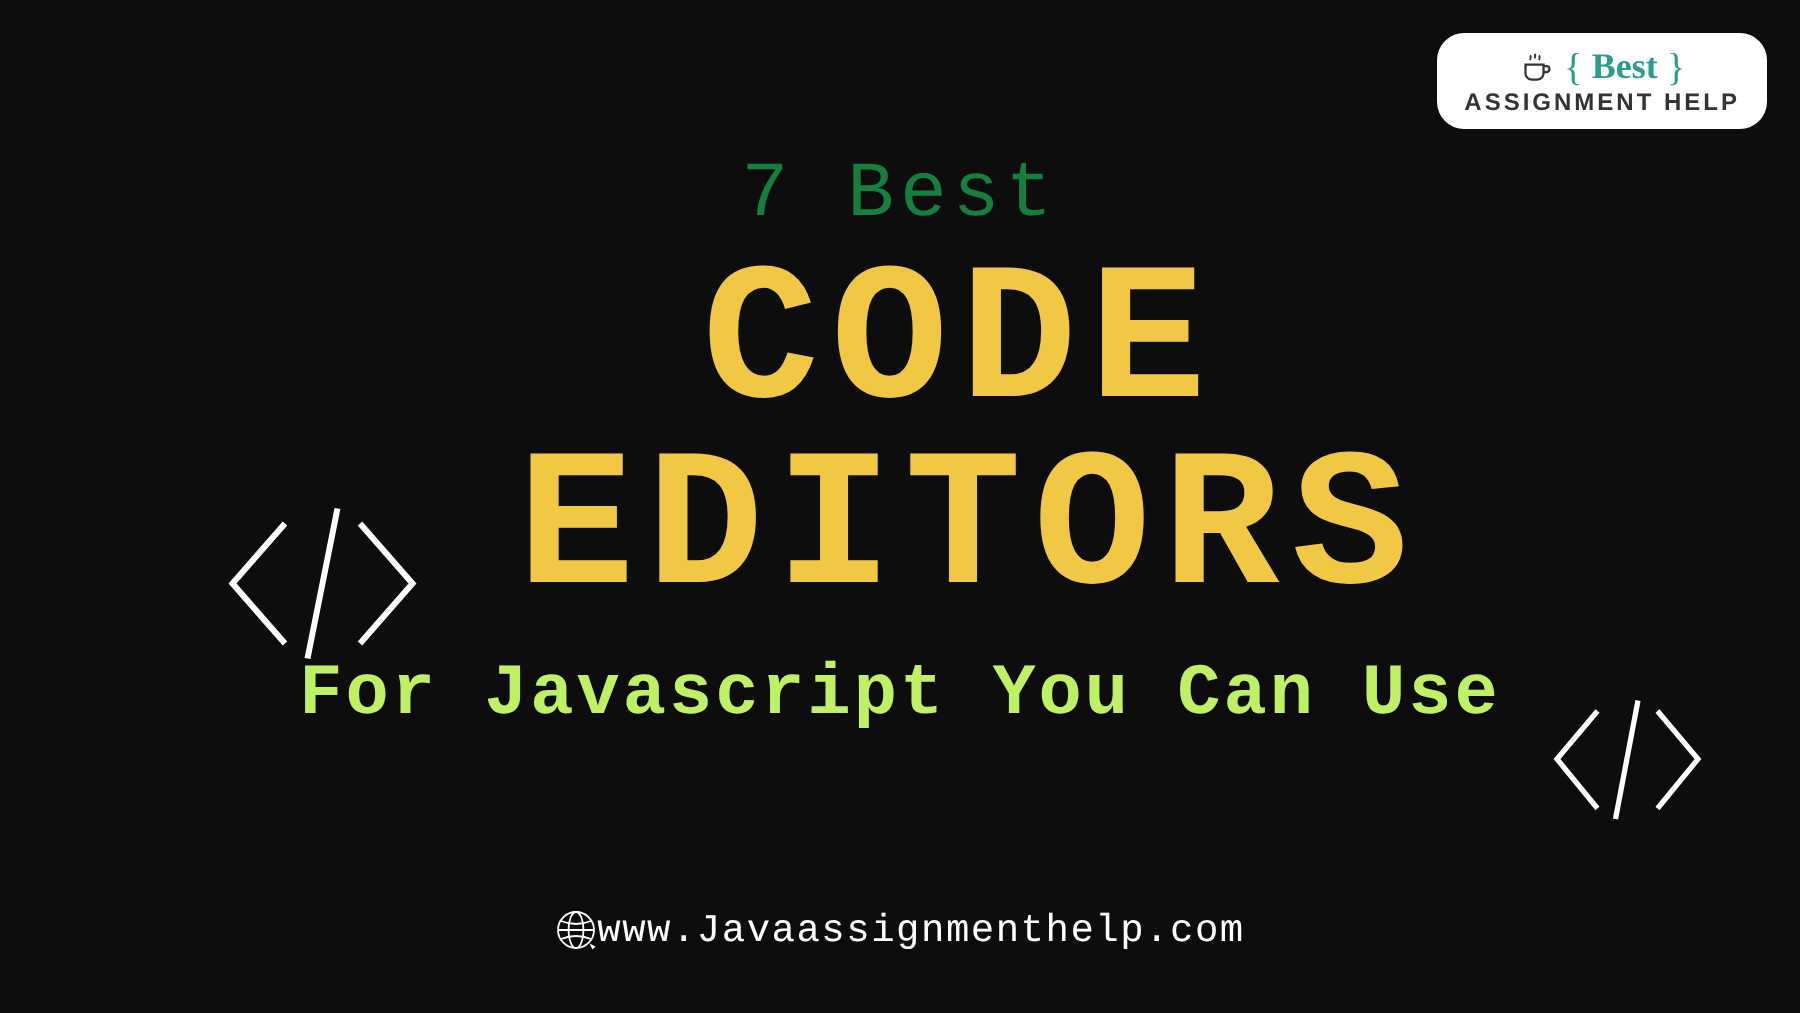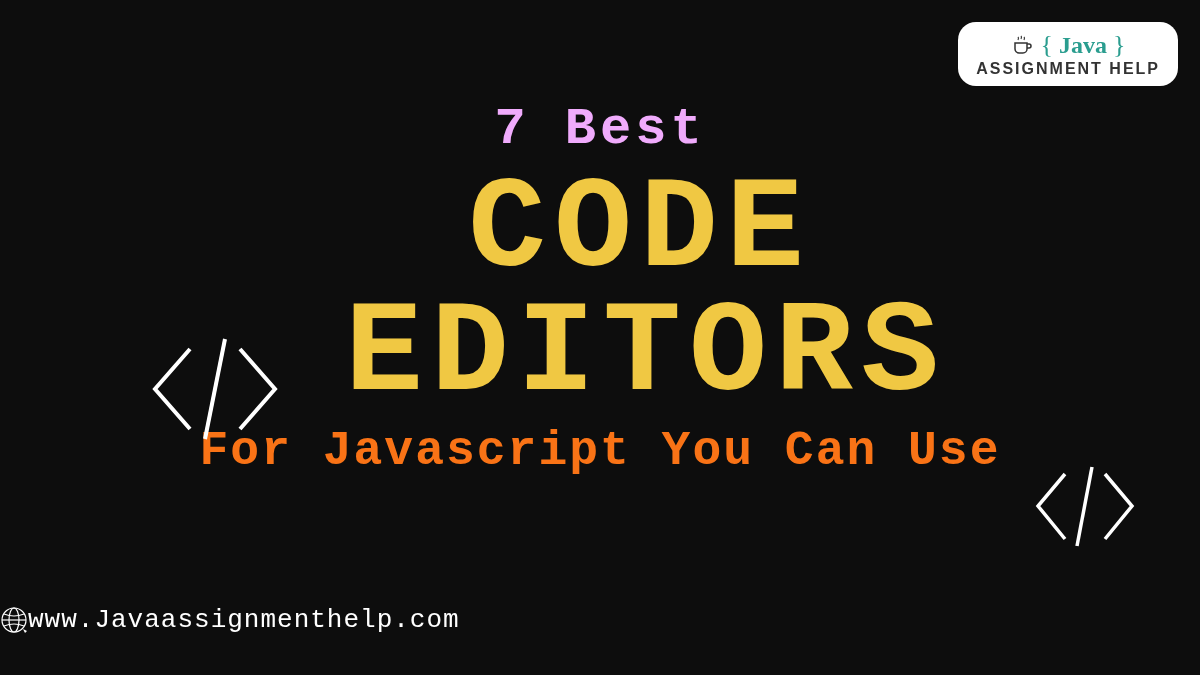--- a/index.html
+++ b/index.html
@@ -57,23 +57,23 @@
     .content {
       position: absolute;
       top: 100px;
       left: 0;
       width: 100%;
       display: flex;
       flex-direction: column;
       align-items: center;
     }
     .line1 {
-      color: #f0abfc;
+      color: #15803d;
       font-size: 52px;
-      font-weight: bold;
+      font-weight: normal;
       letter-spacing: 4px;
       margin-bottom: 10px;
     }
     .code-section {
       display: flex;
       flex-direction: column;
       align-items: center;
       position: relative;
       width: 100%;
     }
@@ -105,33 +105,34 @@
       line-height: 0.95;
       font-family: 'Courier New', Courier, monospace;
     }
     .word-code {
       margin-left: 80px;
     }
     .word-editors {
       margin-left: 92px;
     }
     .line3 {
-      color: #f97316;
+      color: #bef264;
       font-size: 48px;
       font-weight: bold;
       letter-spacing: 2px;
-      margin-top: 8px;
+      margin-top: 20px;
     }
     .footer {
       position: absolute;
       bottom: 40px;
       left: 0;
       width: 100%;
       display: flex;
       align-items: center;
+      justify-content: center;
       margin-top: 33px;
     }
     .globe-icon {
       width: 28px;
       height: 28px;
     }
     .url-text {
       color: #ffffff;
       font-size: 26px;
       font-family: 'Courier New', Courier, monospace;
@@ -144,21 +145,21 @@
 <div class="logo-badge">
   <div class="logo-top">
     <span class="cup-icon">
       <svg viewBox="0 0 24 24" width="24" height="24">
         <path d="M4 10 h12 v6 a4 4 0 0 1 -4 4 h-4 a4 4 0 0 1 -4 -4 z" fill="none" stroke="#333" stroke-width="1.5"></path>
         <path d="M16 11 h2 a2 2 0 0 1 0 4 h-2" fill="none" stroke="#333" stroke-width="1.5"></path>
         <path d="M7 4 q1 1 0 3 M10 3 q1 1 0 3 M13 4 q1 1 0 3" fill="none" stroke="#333" stroke-width="1.2"></path>
       </svg>
     </span>
     <span class="brace">{</span>
-    <span class="java-text">Java</span>
+    <span class="java-text">Best</span>
     <span class="brace">}</span>
   </div>
   <div class="assignment-text">ASSIGNMENT HELP</div>
 </div>
 
 <div class="content">
   <div class="line1">7 Best</div>
 
   <div class="code-section">
     <span class="tag-icon-left">

